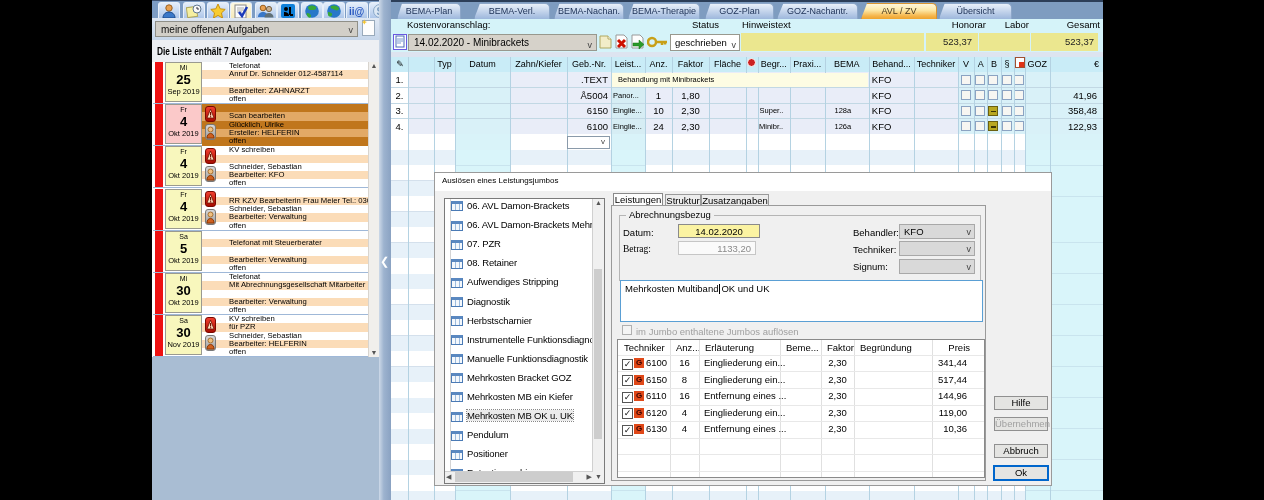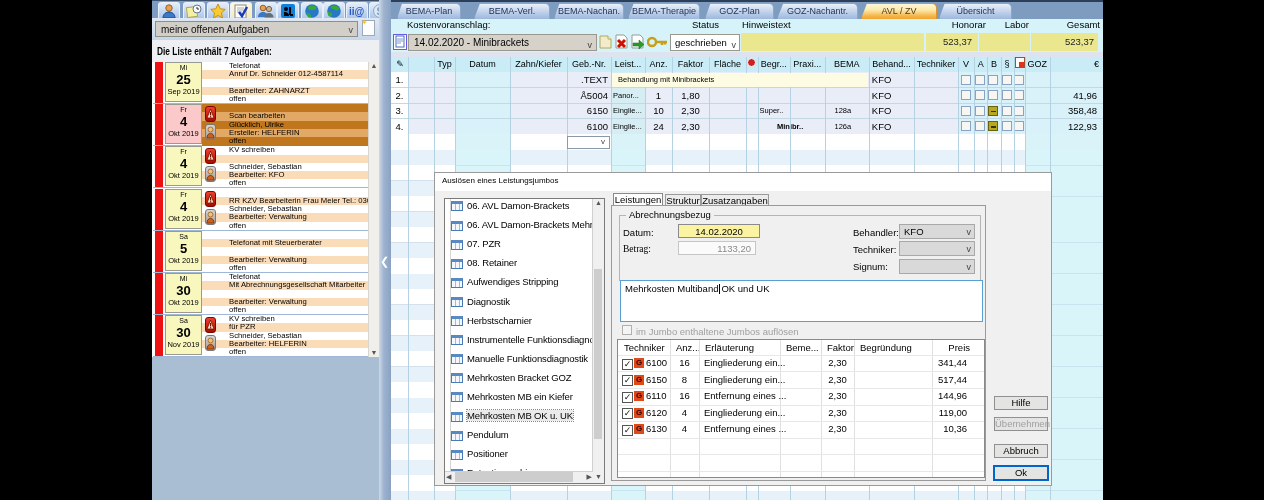--- a/index.html
+++ b/index.html
@@ -428,21 +428,21 @@
       <div class="cbx" style="left: 584.2px; top: 33.5px;"></div>
       <div class="cbx olv" style="left: 597.45px; top: 33.5px;"></div>
       <div class="cbx" style="left: 610.6px; top: 33.5px;"></div>
       <div class="cbx" style="left: 623.05px; top: 33.5px;"></div>
       <div class="rowline" style="top: 46.3px;"></div>
       <div class="cell" style="left: 2px; top: 46.5px; width: 13px; text-align: center;">4.</div>
       <div class="cell" style="left: 176px; top: 46.5px; width: 41px; text-align: right;">6100</div>
       <div class="cell sm" style="left: 222px; top: 46.5px; width: 30px; text-align: left;">Einglie...</div>
       <div class="cell" style="left: 254px; top: 46.5px; width: 27px; text-align: center;">24</div>
       <div class="cell" style="left: 281px; top: 46.5px; width: 37px; text-align: center;">2,30</div>
-      <div class="cell sm" style="left: 385px; top: 46.5px; width: 28.2px; text-align: center; font-weight: bold;">Minibr..</div>
+      <div class="cell sm" style="left: 364px; top: 46.5px; width: 28.2px; text-align: right;">Minibr..</div>
       <div class="cell sm" style="left: 433.9px; top: 46.5px; width: 35.9px; text-align: center;">126a</div>
       <div class="cell" style="left: 480.8px; top: 46.5px; width: 40px; text-align: left;">KFO</div>
       <div class="cell" style="left: 650px; top: 46.5px; width: 56px; text-align: right;">122,93</div>
       <div class="cbx" style="left: 569.5px; top: 49px;"></div>
       <div class="cbx" style="left: 584.2px; top: 49px;"></div>
       <div class="cbx olv" style="left: 597.45px; top: 49px;"></div>
       <div class="cbx" style="left: 610.6px; top: 49px;"></div>
       <div class="cbx" style="left: 623.05px; top: 49px;"></div>
       <div class="rowline" style="top: 61.8px;"></div>
     </div>

